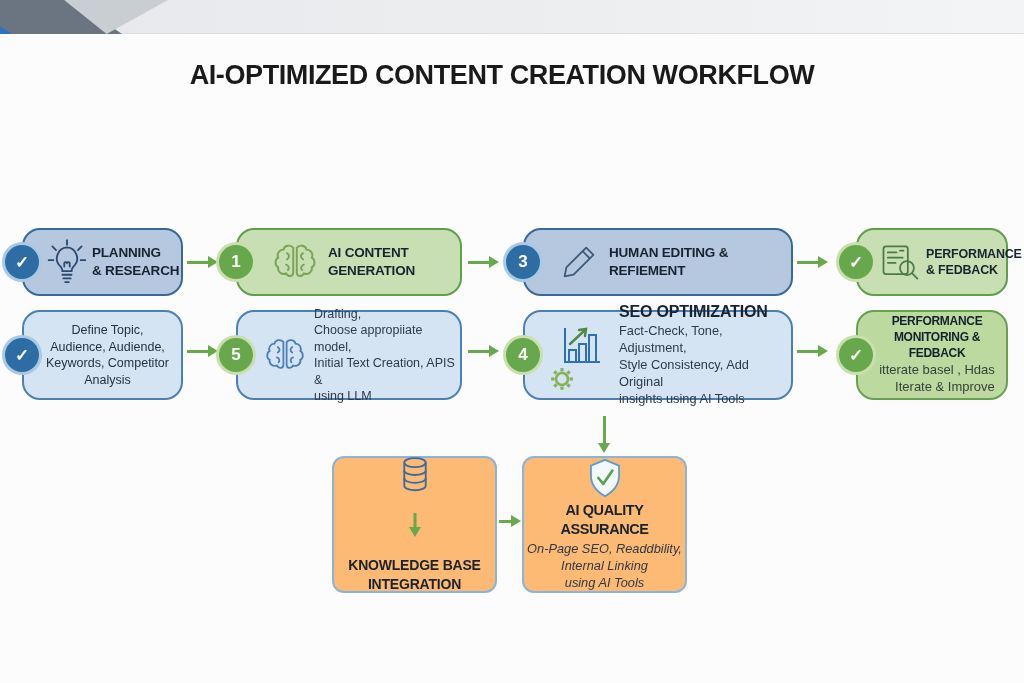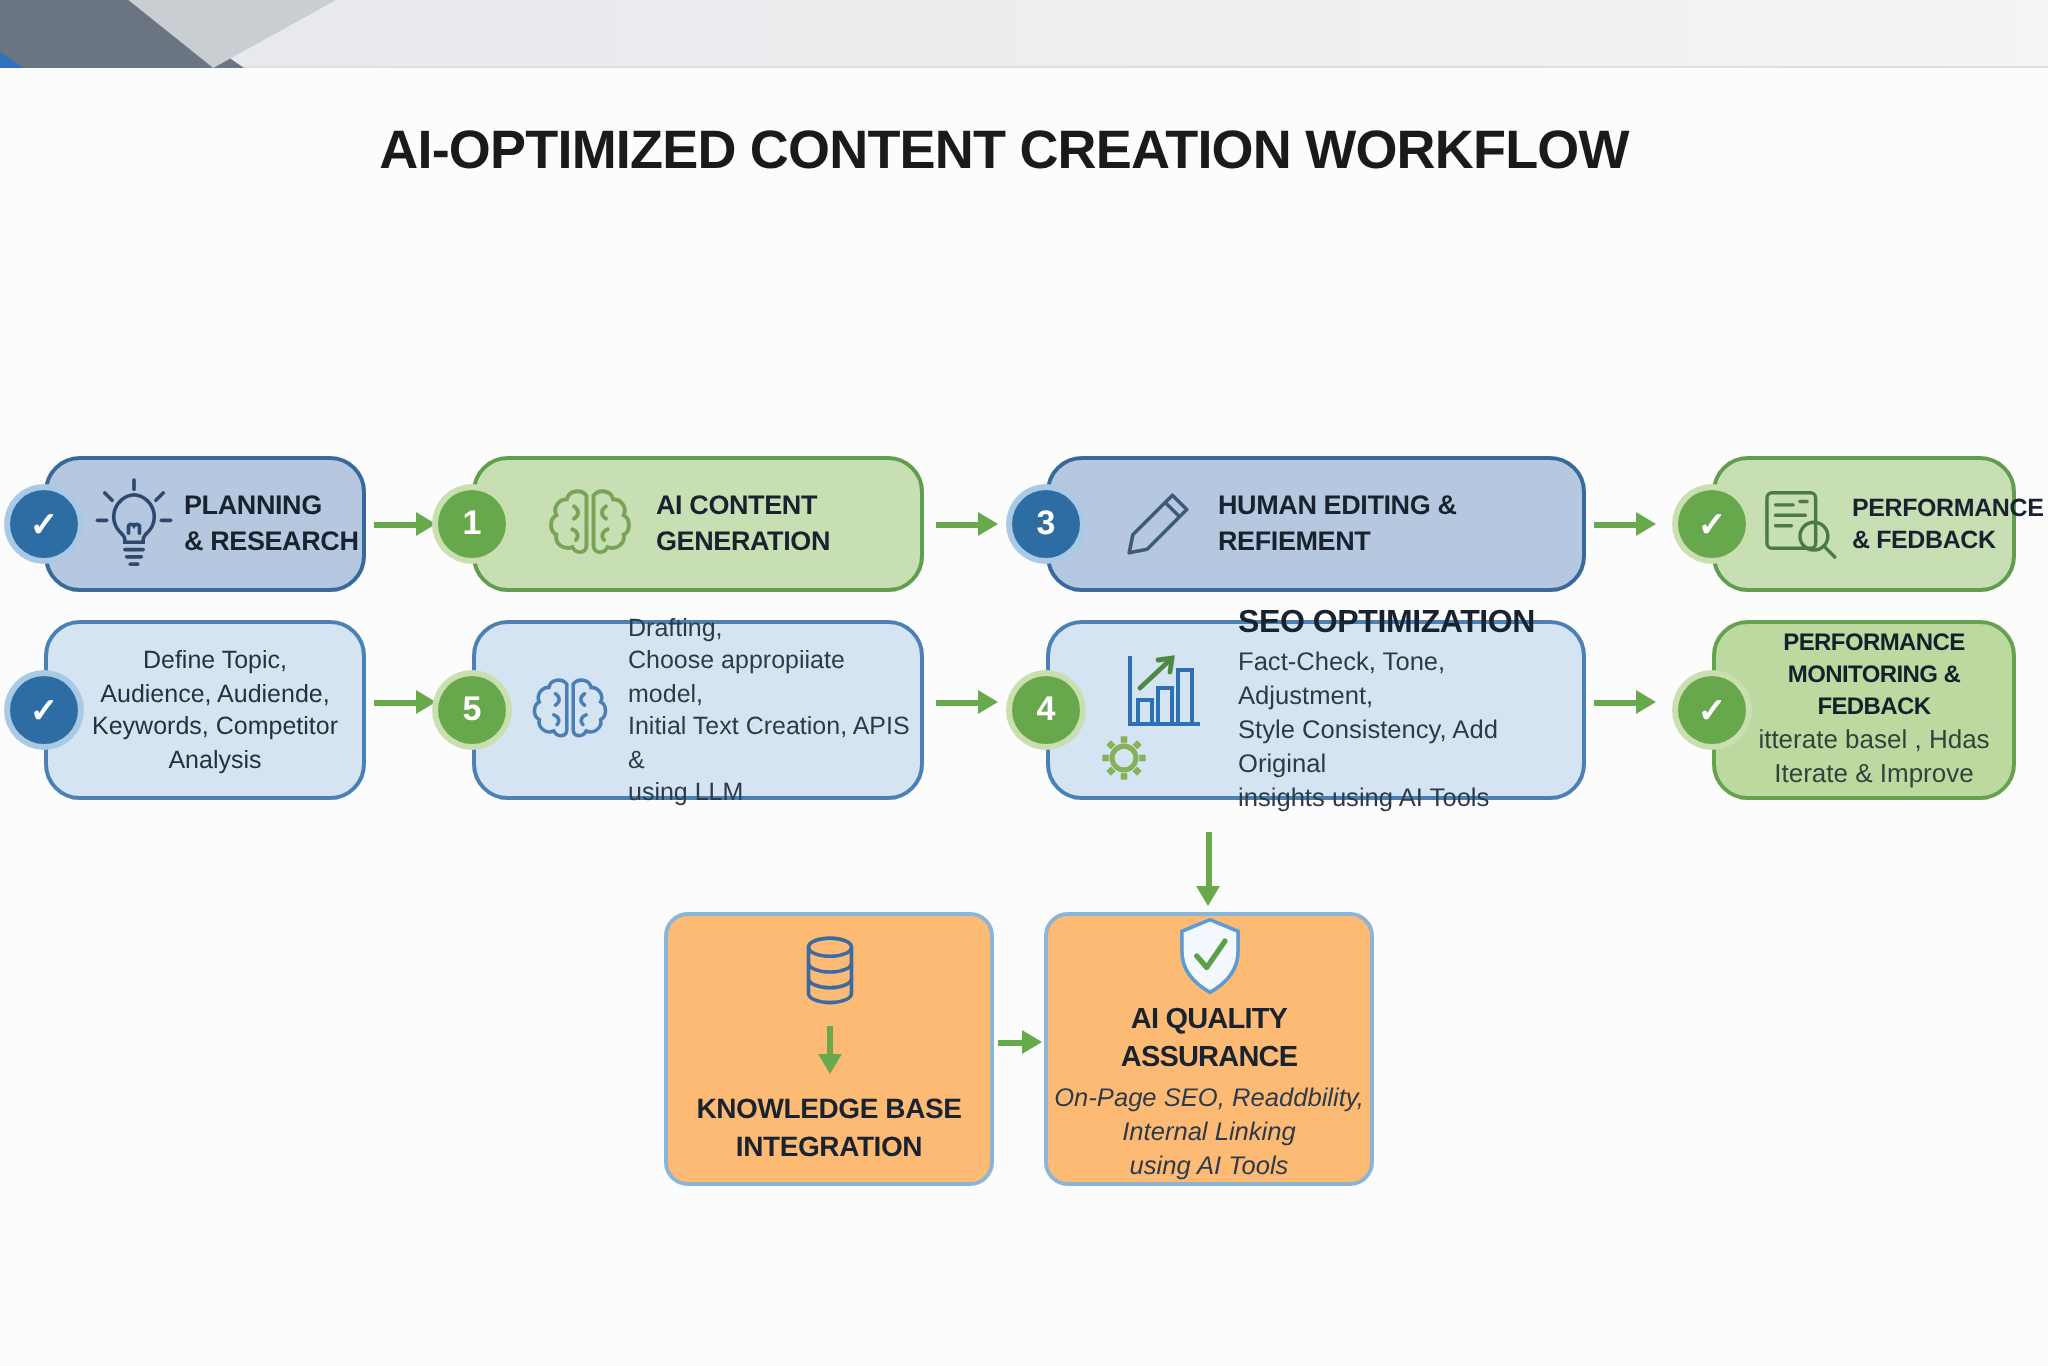--- a/index.html
+++ b/index.html
@@ -200,27 +200,27 @@
 insights using AI Tools</div>
     </div>
   </div>
 
   <div class="arr-h" style="left:797px; top:350px; width:22px;"></div>
 
   <div class="box b-green2" style="left:856px; top:310px; width:152px; height:90px; flex-direction:column; justify-content:center; padding:4px 4px 4px 14px;">
     <div class="badge bg-green">✓</div>
     <div class="stage-title centered" style="font-size:12px; letter-spacing:-0.3px; color:#14202b;">PERFORMANCE
 MONITORING &amp; FEDBACK</div>
-    <div class="stage-text centered" style="font-size:13px; color:#35413a;">itterate basel , Hdas
+    <div class="stage-text centered" style="font-size:13px; color:#35413a;text-align:right;">itterate basel , Hdas
 Iterate &amp; Improve</div>
   </div>
 
   <div class="arr-v" style="left:603px; top:416px; height:28px;"></div>
 
-  <div class="box b-panel" style="left:332px; top:456px; width:165px; height:137px; flex-direction:column; justify-content:center; gap:8px;">
+  <div class="box b-panel" style="left:332px; top:456px; width:165px; height:137px; flex-direction:column; justify-content:center; gap:19px;">
     <div class="iconwrap">
       <svg width="34" height="38" viewBox="0 0 40 46" fill="none" stroke="#3a6b9e" stroke-width="2.2">
         <ellipse cx="20" cy="8" rx="13" ry="5.5"></ellipse>
         <path d="M7 8 V36 a13 5.5 0 0 0 26 0 V8"></path>
         <path d="M7 17.5 a13 5.5 0 0 0 26 0"></path>
         <path d="M7 27 a13 5.5 0 0 0 26 0"></path>
       </svg>
     </div>
     <div class="iconwrap">
       <svg width="16" height="24" viewBox="0 0 16 24">

